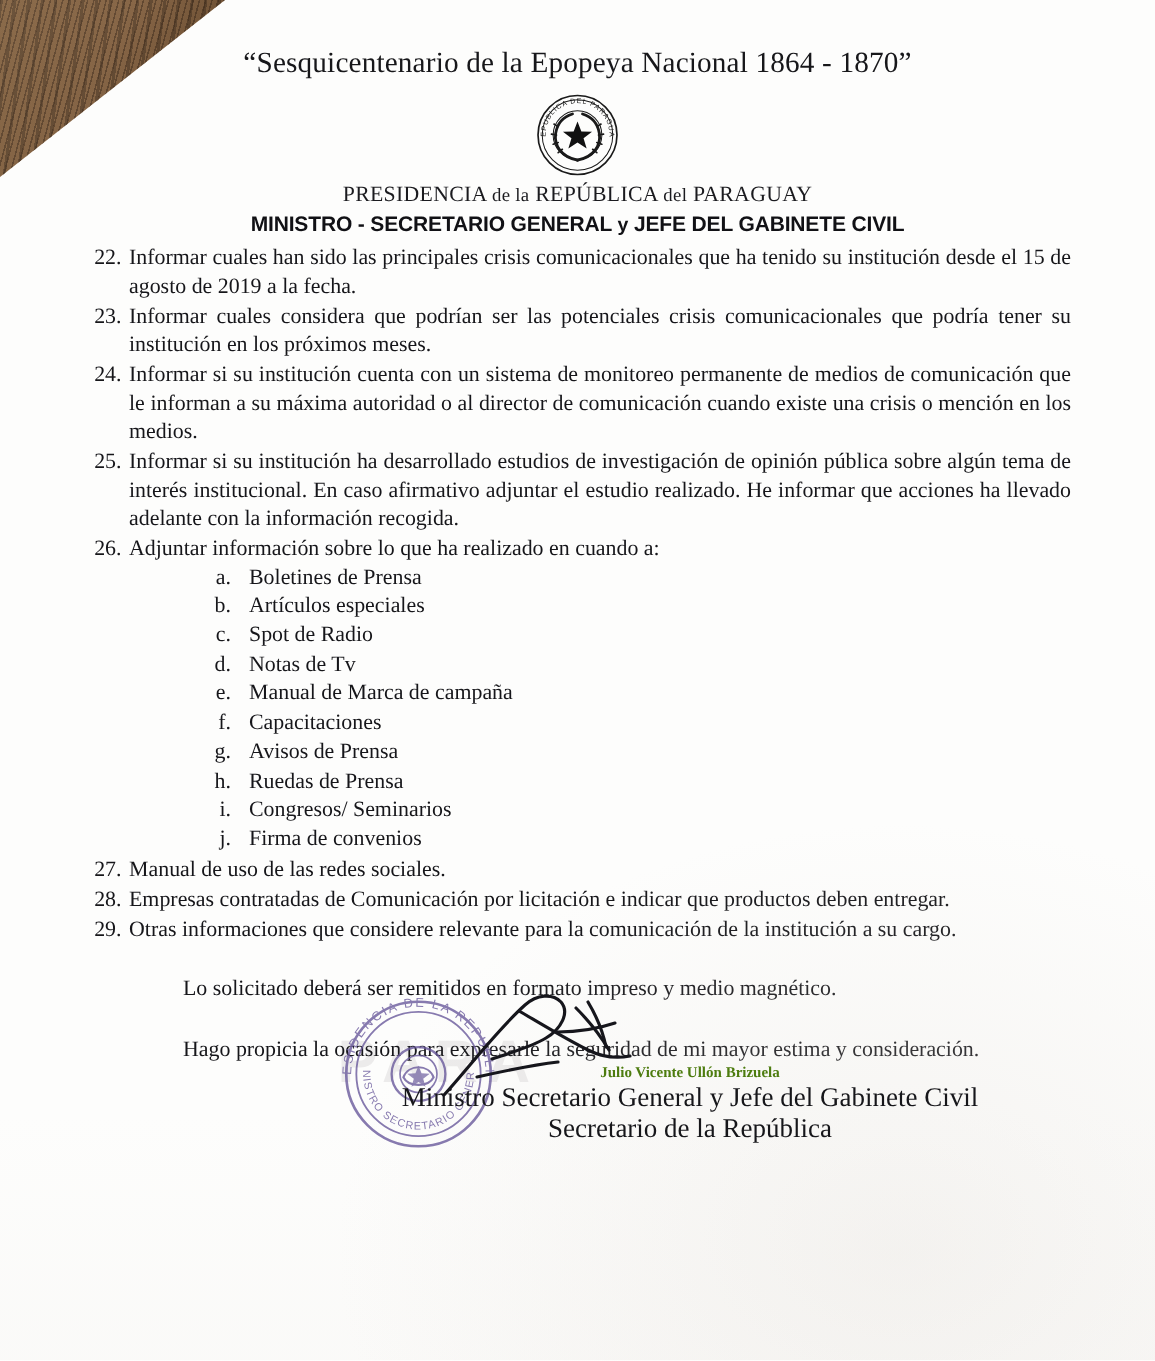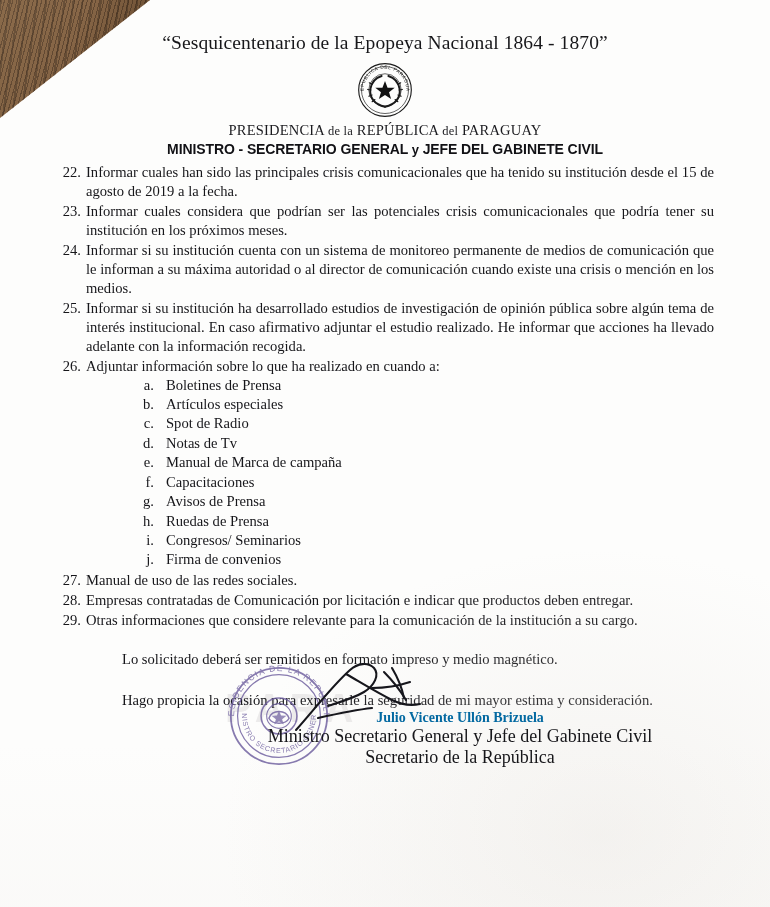--- a/index.html
+++ b/index.html
@@ -176,22 +176,22 @@
   }
   #sig-inner {
     position: relative;
     display: inline-block;
     margin-left: 150px;
     padding-top: 42px;
   }
   .sig-name {
     font-family: "Liberation Serif", serif;
     font-weight: bold;
-    font-size: 14px;
-    color: #0369a1;
+    font-size: 10px;
+    color: #4d7c0f;
     position: relative;
     z-index: 3;
   }
   .sig-title, .sig-org {
     font-family: "Liberation Serif", serif;
     font-size: 18px;
     color: #16161a;
     position: relative;
     z-index: 3;
     text-align: center;

